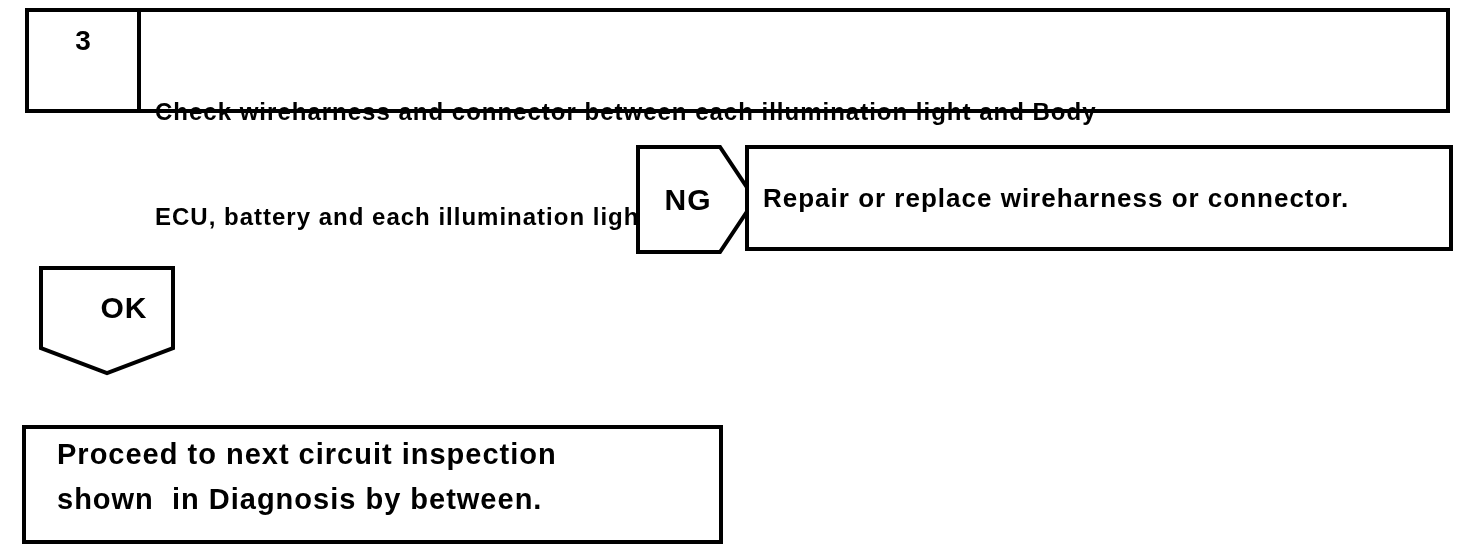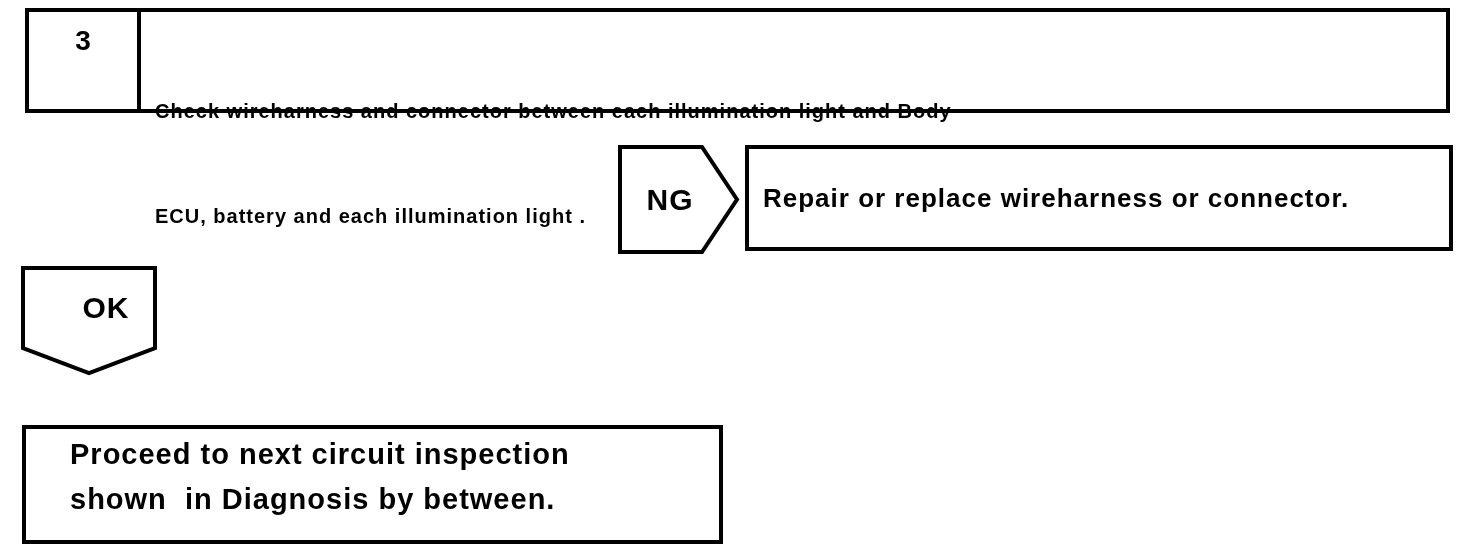--- a/index.html
+++ b/index.html
@@ -34,28 +34,29 @@
     box-sizing: border-box;
     border-right: 4px solid #000000;
     text-align: center;
     padding-top: 12px;
     font-size: 28px;
     line-height: 34px;
   }
   .step-text {
     flex: 1;
     padding: 12px 0 0 14px;
-    font-size: 20px;
+    font-size: 24px;
     line-height: 35px;
     letter-spacing: 1px;
     white-space: pre-wrap;
   }
   
   .shape {
     position: absolute;
+    margin-left: 18px;
   }
   .shape svg {
     position: absolute;
     left: 0; top: 0;
     overflow: visible;
   }
   .shape-label {
     position: absolute;
     display: flex;
     align-items: center;
@@ -74,21 +75,21 @@
     display: flex;
     align-items: center;
     padding-left: 14px;
     font-size: 26px;
     letter-spacing: 1px;
   }
   
   .result-box {
     left: 22px; top: 425px;
     width: 701px; height: 119px;
-    padding: 3px 8px 0 44px;
+    padding: 3px 8px 0 31px;
     font-size: 29px;
     line-height: 45px;
     letter-spacing: 1px;
   }
   .result-box .line, .step-text .line {
     white-space: pre-wrap;
   }
 </style>
 </head>
 <body>

